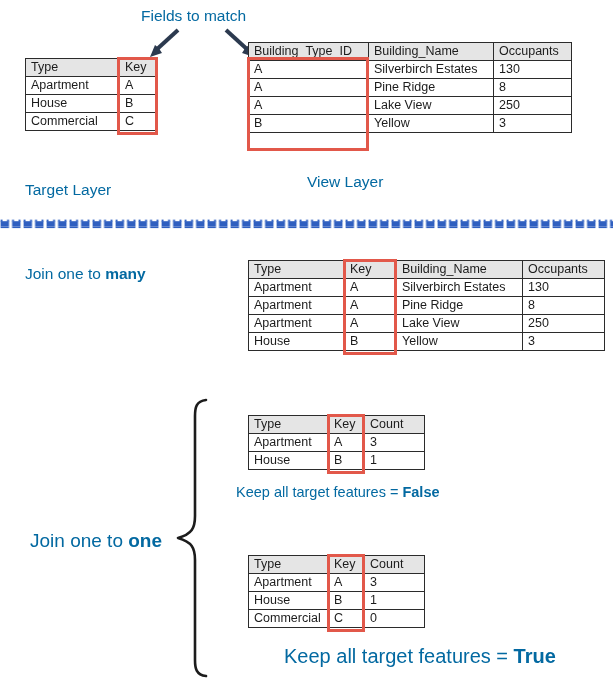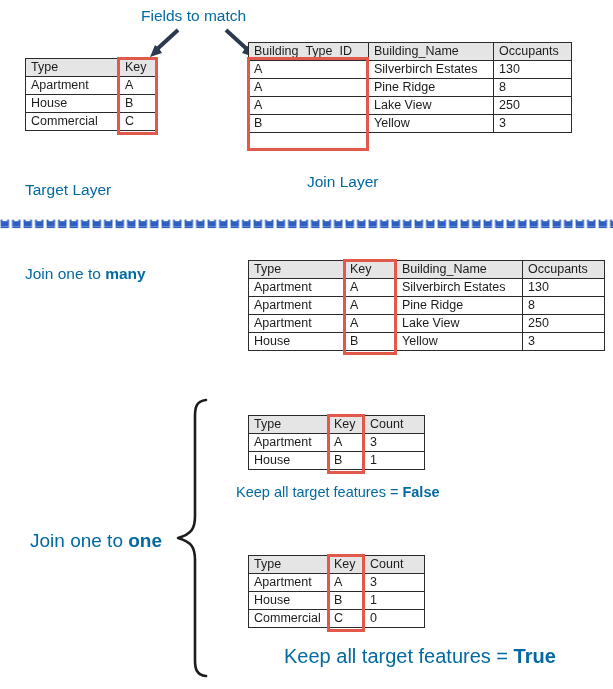--- a/index.html
+++ b/index.html
@@ -161,21 +161,21 @@
       <tr>
         <td>B</td>
         <td>Yellow</td>
         <td>3</td>
       </tr>
     </tbody>
   </table>
   <div class="redbox" style="left:247px; top:57px; width:122px; height:94px;"></div>
 
   <div class="txt" style="left:25px; top:174px; font-size:15.5px;margin-top:8px;">Target Layer</div>
-  <div class="txt" style="left:307px; top:174px; font-size:15.5px;">Join Layer</div>
+  <div class="txt" style="left:307px; top:174px; font-size:15.5px;">View Layer</div>
 
   <svg class="divider" style="top:219px;" width="613" height="12" viewBox="0 0 613 12" preserveAspectRatio="none">
     <defs>
       <pattern id="dividerPat" x="0" y="0" width="11.5" height="12" patternUnits="userSpaceOnUse">
         <rect x="0.6" y="2.2" width="8.4" height="5.4" fill="#2f5fc0"></rect>
         <rect x="0.6" y="0.6" width="1.9" height="2.2" fill="#2f5fc0"></rect>
         <rect x="7.1" y="0.6" width="1.9" height="2.2" fill="#2f5fc0"></rect>
         <rect x="0.6" y="7.6" width="8.4" height="1.5" fill="#2f5fc0"></rect>
       </pattern>
     </defs>

